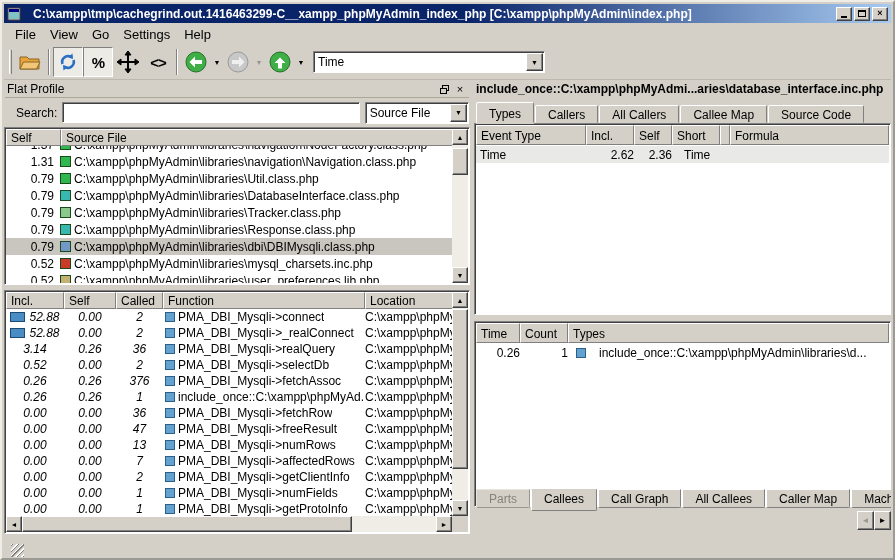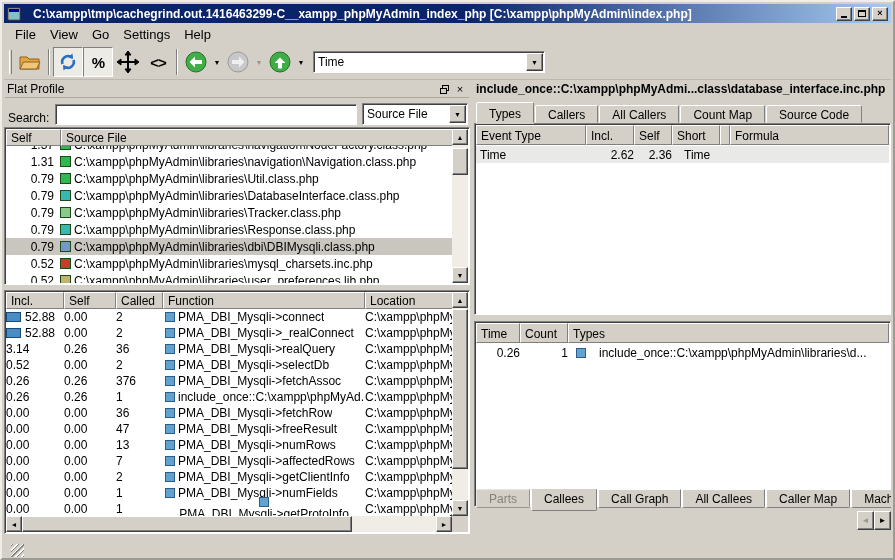--- a/index.html
+++ b/index.html
@@ -46,22 +46,22 @@
     display:flex; align-items:center; justify-content:center; font-size:7px; }
 
   
   .left-dock { position:absolute; left:2px; top:79px; width:466px; height:453px;padding-left:41px; }
   .dock-title { position:absolute; left:1px; top:0; right:1px; height:17px;
     display:flex; align-items:center; font-size:12px; padding:0 2px;
     border-bottom:1px solid #aca899; }
   .dock-title .dt { flex:1; }
   .dockbtn { width:14px; height:13px; display:inline-flex; align-items:center; justify-content:center;
     font-size:11px; line-height:1; margin-left:2px; }
-  .search-row { position:absolute; left:1px; top:19px; right:1px; height:25px;
-    display:flex; align-items:flex-end; }
+  .search-row { position:absolute; left:9px; top:19px; right:1px; height:25px;
+    display:flex; align-items:center; }
   .search-row .lbl { width:50px; padding-left:3px; }
   .field { height:21px; background:#fff; border:1px solid; border-color:#808080 #fff #fff #808080;
     box-shadow: inset 1px 1px 0 #404040; font-family:"Liberation Sans",sans-serif; font-size:12px; padding:0 3px; }
   .search-row .field { width:302px; }
   .search-row .combo { width:106px; margin-left:5px; }
 
   
   .lview { position:absolute; left:0; right:0; background:#fff;
     border:1px solid; border-color:#808080 #ffffff #ffffff #808080;
     box-shadow: inset 1px 1px 0 #404040; overflow:hidden; }
@@ -76,21 +76,21 @@
   .fn-table .tbody { top:18px; bottom:17px; }
 
   .frow { height:17px; display:flex; align-items:center; white-space:nowrap; }
   .frow.sel { background:#c9c6bf; }
   .frow .num { width:48px; text-align:right; flex-shrink:0; }
   .sq { width:11px; height:11px; margin:0 3px 0 6px; border:1px solid #1a4a1a; flex-shrink:0; }
   .frow .path { overflow:hidden; }
 
   .trow { height:16px; display:flex; align-items:center; white-space:nowrap; }
   .trow .c { flex-shrink:0; overflow:hidden; }
-  .trow .num { text-align:left; }
+  .trow .num { text-align:center;font-style:italic; }
   .fnsq { width:10px; height:10px; background:#62a2d0; border:1px solid #2c5e88; margin:0 3px 0 2px; flex-shrink:0; }
   .inclbar { display:inline-block; width:15px; height:10px; background:#4a8cc4; border:1px solid #1c4a74; margin-right:4px; vertical-align:-1px; }
 
   
   .vscroll { position:absolute; top:1px; right:1px; width:16px; background:#efede5; z-index:4; }
   .file-table .vscroll { bottom:1px; }
   .fn-table .vscroll { bottom:17px; }
   .hscroll { position:absolute; left:1px; right:17px; bottom:1px; height:16px; background:#efede5; display:flex; z-index:4; }
   .sbtn { width:16px; height:16px; background:#d4d0c8; border:1px solid;
     border-color:#ffffff #404040 #404040 #ffffff; box-shadow: inset -1px -1px 0 #808080;
@@ -456,21 +456,21 @@
             <span class="c" style="width: 202px; display: inline-flex; align-items: center;">
               <span class="fnsq"></span>
               <span style="overflow: hidden; white-space: nowrap; text-align: center;">PMA_DBI_Mysqli-&gt;numFields</span>
             </span>
             <span class="c" style="flex-grow: 1;">C:\xampp\phpMy</span>
           </div>
           <div class="trow">
             <span class="c num" style="width: 58px;">0.00</span>
             <span class="c num" style="width: 52px;">0.00</span>
             <span class="c num" style="width: 47px;">1</span>
-            <span class="c" style="width: 202px; display: inline-flex; align-items: center; flex-direction: column;">
+            <span class="c" style="width: 202px; display: inline-flex; align-items: center;">
               <span class="fnsq"></span>
               <span style="overflow: hidden; white-space: nowrap;">PMA_DBI_Mysqli-&gt;getProtoInfo</span>
             </span>
             <span class="c" style="flex-grow: 1;">C:\xampp\phpMy</span>
           </div>
         </div>
       <div class="vscroll">
         <span class="sbtn">▲</span>
         <span class="vthumb" style="top:17px; height:160px;"></span>
         <span class="sbtn down">▼</span>
@@ -479,26 +479,26 @@
         <span class="sbtn">◄</span>
         <span class="hthumb" style="width:330px;"></span>
         <span class="hspacer"></span>
         <span class="sbtn">►</span>
       </div>
       <div class="corner"></div>
     </div>
   </div>
 
   <div class="right-panel">
-    <div class="detail-title">include_once::C:\xampp\phpMyAdmi...class\database_interface.inc.php</div>
+    <div class="detail-title">include_once::C:\xampp\phpMyAdmi...aries\database_interface.inc.php</div>
     <div class="tabs-top" id="top-tabs">
         <span class="tab active">Types</span>
         <span class="tab">Callers</span>
         <span class="tab">All Callers</span>
-        <span class="tab">Count Map</span>
+        <span class="tab">Callee Map</span>
         <span class="tab">Source Code</span>
       </div>
 
     <div class="rtable types-table">
       <div class="thead" id="types-head">
           <span class="hcell" style="width: 110px;">Event Type</span>
           <span class="hcell" style="width: 48px;">Incl.</span>
           <span class="hcell" style="width: 38px;">Self</span>
           <span class="hcell" style="width: 48px;">Short</span>
           <span class="hcell" style="width: 8px;"></span>

